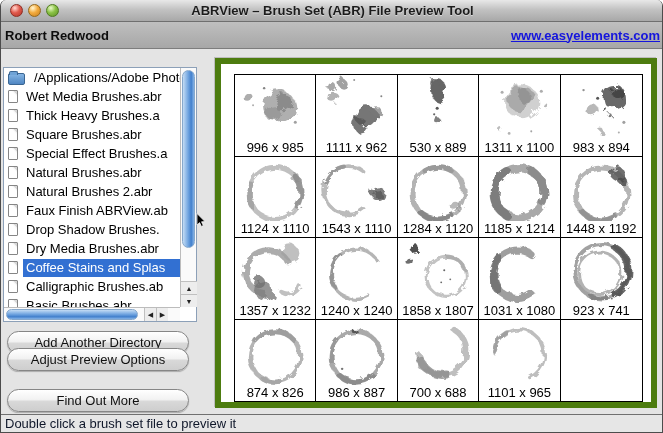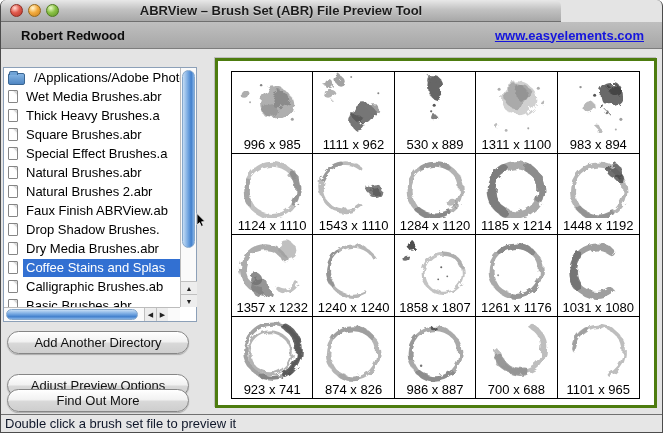--- a/index.html
+++ b/index.html
@@ -5,37 +5,37 @@
   * { box-sizing: border-box; margin: 0; padding: 0; }
   body { background: #ffffff; font-family: "Liberation Sans", sans-serif; }
   .window {
     position: relative; width: 663px; height: 433px;
     background: #e4e4e4; overflow: hidden;
     border: 1px solid #4c4c4c; border-top: none;
     border-radius: 6px 6px 0 0;
   }
   
   .titlebar {
-    position: absolute; left: 0; top: 0; width: 560px; height: 22px;
+    position: absolute; left: 0; top: 0; width: 663px; height: 22px;
     background: linear-gradient(#e8e8e8, #c2c2c2 45%, #a8a8a8);
     border-bottom: 1px solid #6f6f6f; border-radius: 6px 6px 0 0;
     text-align: center; font-weight: bold; font-size: 13px; line-height: 21px; color: #1c1c1c;
     text-shadow: 0 1px 0 rgba(255,255,255,.45);
   }
   .light { position: absolute; top: 4px; width: 13px; height: 13px; border-radius: 50%; }
   .light.red    { left: 9px;  background: radial-gradient(circle at 35% 28%, #ffc9c0 6%, #e05a4d 45%, #b23527); border: 1px solid #8e2e24; }
   .light.yellow { left: 27px; background: radial-gradient(circle at 35% 28%, #ffeec0 6%, #f3ab3e 45%, #c67f1e); border: 1px solid #97691c; }
   .light.green  { left: 45px; background: radial-gradient(circle at 35% 28%, #ddf2b8 6%, #8ac244 45%, #5e8f27); border: 1px solid #4f7a20; }
   
   .header {
     position: absolute; left: 0; top: 22px; width: 663px; height: 27px;
     background: linear-gradient(#bfbfbf, #a7a7a7);
     border-bottom: 1px solid #7d7d7d;
     display: flex; justify-content: space-between; align-items: center;
-    padding: 0 20px; font-size: 13px; font-weight: bold; color: #0d0d0d;
+    padding: 0 4px; font-size: 13px; font-weight: bold; color: #0d0d0d;
   }
   .weblink { color: #1515dd; text-decoration: underline; cursor: pointer; }
   
   .side-label { position: absolute; left: 4px; top: 68px; font-size: 16px; color: #111; text-align: right; }
   .listbox {
     position: absolute; left: 2px; top: 67px; width: 194px; height: 255px;
     background: #fff; border: 1px solid #8ca0b8;
   }
   .list-viewport { position: absolute; left: 0; top: 0; right: 16px; bottom: 14px; overflow: hidden; }
   .lrow { display: flex; align-items: center; height: 19px; font-size: 13px; color: #000; white-space: nowrap; cursor: default; }
@@ -63,25 +63,25 @@
   .hbtn { position: absolute; top: 0; width: 12px; height: 13px; background: #ededed; border-left: 1px solid #c0c0c0;
     font-size: 7px; line-height: 13px; text-align: center; color: #222; }
   .hbtn.left { right: 24px; } .hbtn.right { right: 12px; }
   
   .aqua-btn {
     position: absolute; left: 6px; width: 182px; height: 23px; border-radius: 12px;
     background: linear-gradient(#ffffff, #f2f2f2 45%, #d8d8d8 55%, #cecece);
     border: 1px solid #868686; box-shadow: 0 1px 1px rgba(0,0,0,.25);
     font-family: "Liberation Sans", sans-serif; font-size: 13px; color: #111; cursor: pointer;
   }
-  .btn-1 { top: 331px; } .btn-2 { top: 374px; } .btn-3 { top: 389px; }
+  .btn-1 { top: 331px; } .btn-2 { top: 348px; } .btn-3 { top: 389px; }
   
   .panel {
     position: absolute; left: 214px; top: 58px; width: 442px; height: 350px;
-    background: #fff; border: 3px solid #4d7c0f; box-shadow: -1px -1px 0 #bdbdbd;
+    background: #fff; border: 6px solid #4d7c0f; box-shadow: -1px -1px 0 #bdbdbd;
   }
   .pgrid {
     position: absolute; left: 13px; top: 10px; width: 409px; height: 328px;
     display: grid; grid-template-columns: repeat(5, 1fr); grid-template-rows: repeat(4, 1fr);
     border: 1px solid #000; background: #fff;
   }
   .gcell { display: flex; flex-direction: column; overflow: hidden; background: #fff;
     border-right: 1px solid #000; border-bottom: 1px solid #000; }
   .gcell:nth-child(5n) { border-right: none; }
   .gcell:nth-child(n+16) { border-bottom: none; }
@@ -334,29 +334,20 @@
             <circle cx="48" cy="38" r="20" fill="none" stroke="#bdbdbd" stroke-width="3" opacity="0.9" filter="url(#rough)"></circle>
             <path d="M 48.00 18.00 A 20 20 0 0 1 66.79 31.16" fill="none" stroke="#a9a9a9" stroke-width="3.5" stroke-linecap="round" opacity="0.8" filter="url(#rough)"></path>
             <circle cx="46" cy="32" r="1" fill="#555" opacity="0.9"></circle>
             <circle cx="52" cy="41" r="0.9" fill="#666" opacity="0.9"></circle>
             <circle cx="43" cy="44" r="0.9" fill="#555" opacity="0.9"></circle>
           </svg>
           <div class="glabel">1858 x 1807</div>
         </div>
         <div class="gcell">
           <svg viewBox="0 0 80 64" preserveAspectRatio="xMidYMid meet">
-            <circle cx="40" cy="36" r="25" fill="none" stroke="#9c9c9c" stroke-width="5" opacity="0.85" filter="url(#rough)"></circle>
-            <path d="M 23.93 16.85 A 25 25 0 0 1 56.07 16.85" fill="none" stroke="#838383" stroke-width="5.5" stroke-linecap="round" opacity="0.8" filter="url(#rough)"></path>
-            <path d="M 61.65 48.50 A 25 25 0 0 1 35.66 60.62" fill="none" stroke="#8e8e8e" stroke-width="5" stroke-linecap="round" opacity="0.7" filter="url(#rough)"></path>
-            <circle cx="22" cy="40" r="1" fill="#888" opacity="0.9"></circle>
-          </svg>
-          <div class="glabel">1261 x 1176</div>
-        </div>
-        <div class="gcell">
-          <svg viewBox="0 0 80 64" preserveAspectRatio="xMidYMid meet">
             <path d="M 51.77 55.66 A 24 24 0 1 1 51.77 16.34" fill="none" stroke="#8f8f8f" stroke-width="7" stroke-linecap="round" opacity="0.85" filter="url(#rough)"></path>
             <path d="M 19.61 51.43 A 24 24 0 0 1 19.61 20.57" fill="none" stroke="#6e6e6e" stroke-width="9" stroke-linecap="round" opacity="0.85" filter="url(#rough)"></path>
           </svg>
           <div class="glabel">1031 x 1080</div>
         </div>
         <div class="gcell">
           <svg viewBox="0 0 80 64" preserveAspectRatio="xMidYMid meet">
             <circle cx="40" cy="33" r="27" fill="none" stroke="#8b8b8b" stroke-width="4" opacity="0.8" filter="url(#rough)"></circle>
             <circle cx="38" cy="35" r="21" fill="none" stroke="#a1a1a1" stroke-width="3" opacity="0.8" filter="url(#rough)"></circle>
             <path d="M 53.50 9.62 A 27 27 0 0 1 53.50 56.38" fill="none" stroke="#4e4e4e" stroke-width="7" stroke-linecap="round" opacity="0.85" filter="url(#rough)"></path>

